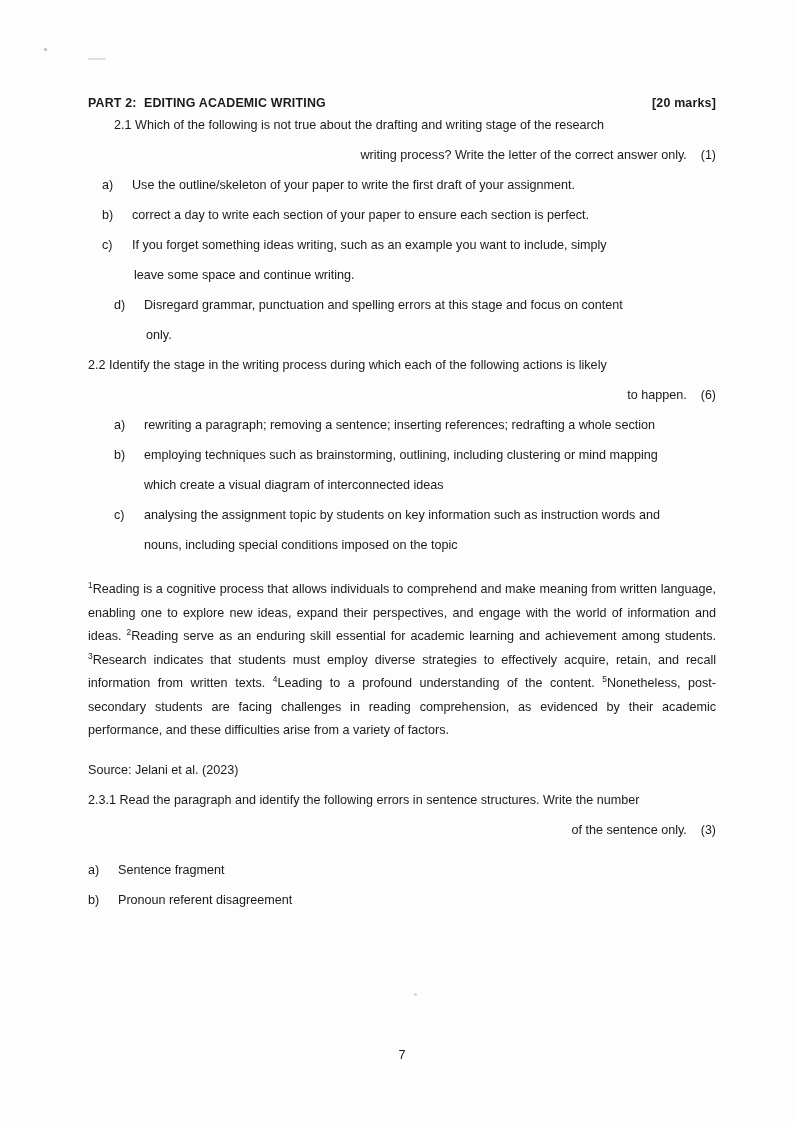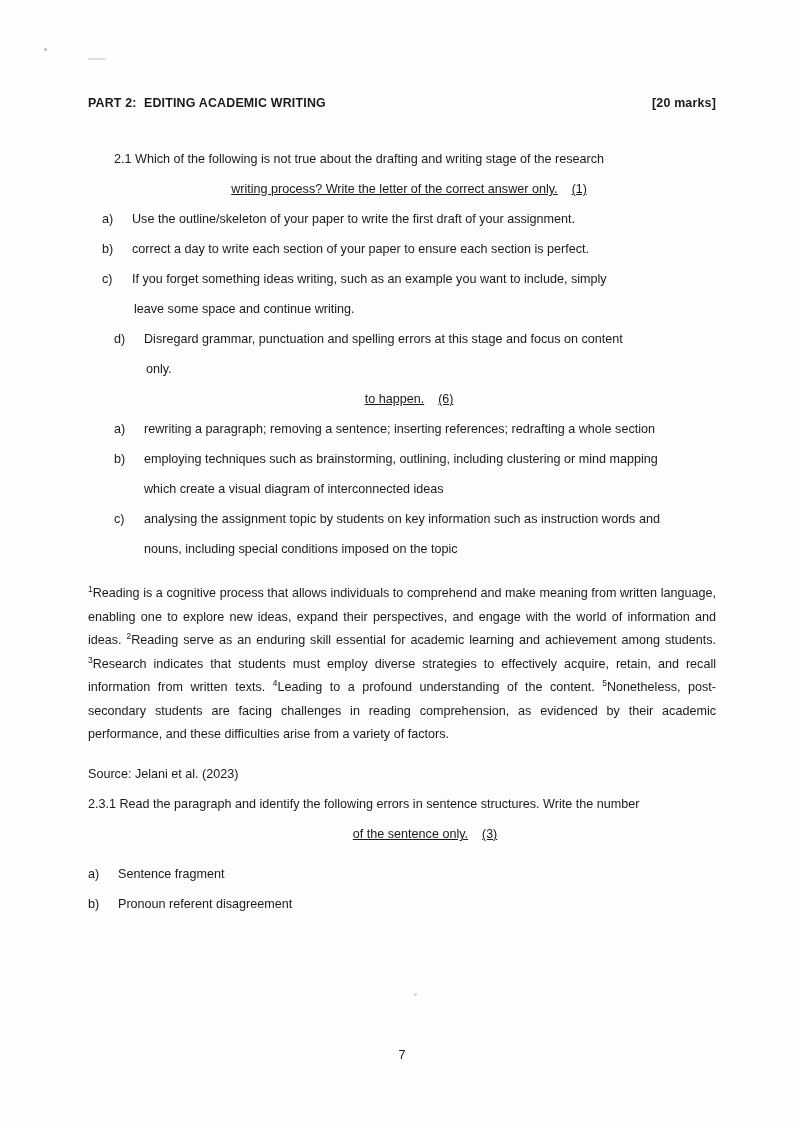--- a/index.html
+++ b/index.html
@@ -37,34 +37,32 @@
     width: 628px;
   }
 
   .hdr {
     display: flex;
     justify-content: space-between;
     align-items: baseline;
     font-weight: bold;
     font-size: 12.4px;
     letter-spacing: .2px;
-    margin-bottom: 34px;
   }
   .hdr .title { white-space: pre; }
 
   .q {
     font-size: 12.6px;
     line-height: 30px;
   }
   .row {
     position: relative;
     display: flex;
-    justify-content: center;
+    justify-content: flex-end;
     align-items: baseline;
-    text-decoration: underline;
   }
   .marks {
     font-size: 12.4px;
     white-space: nowrap;
     padding-left: 14px;
   }
 
   .ind-1  { padding-left: 0px; }
   .ind-2  { padding-left: 14px; }
   .ind-3  { padding-left: 26px; }
@@ -151,20 +149,21 @@
       <div class="listrow ind-3">
         <span class="lbl">d)</span>
         <span class="txt">Disregard grammar, punctuation and spelling errors at this stage and focus on content</span>
       </div>
       <div class="listrow ind-5">
         <span class="txt">only.</span>
       </div>
     </div>
 
     <div class="q">
+      <div class="ind-1">2.2 Identify the stage in the writing process during which each of the following actions is likely</div>
       <div class="row ind-2">
         <span>to happen.</span>
         <span class="marks">(6)</span>
       </div>
 
       <div class="listrow ind-3">
         <span class="lbl">a)</span>
         <span class="txt">rewriting a paragraph; removing a sentence; inserting references; redrafting a whole section</span>
       </div>
       <div class="listrow ind-3">

